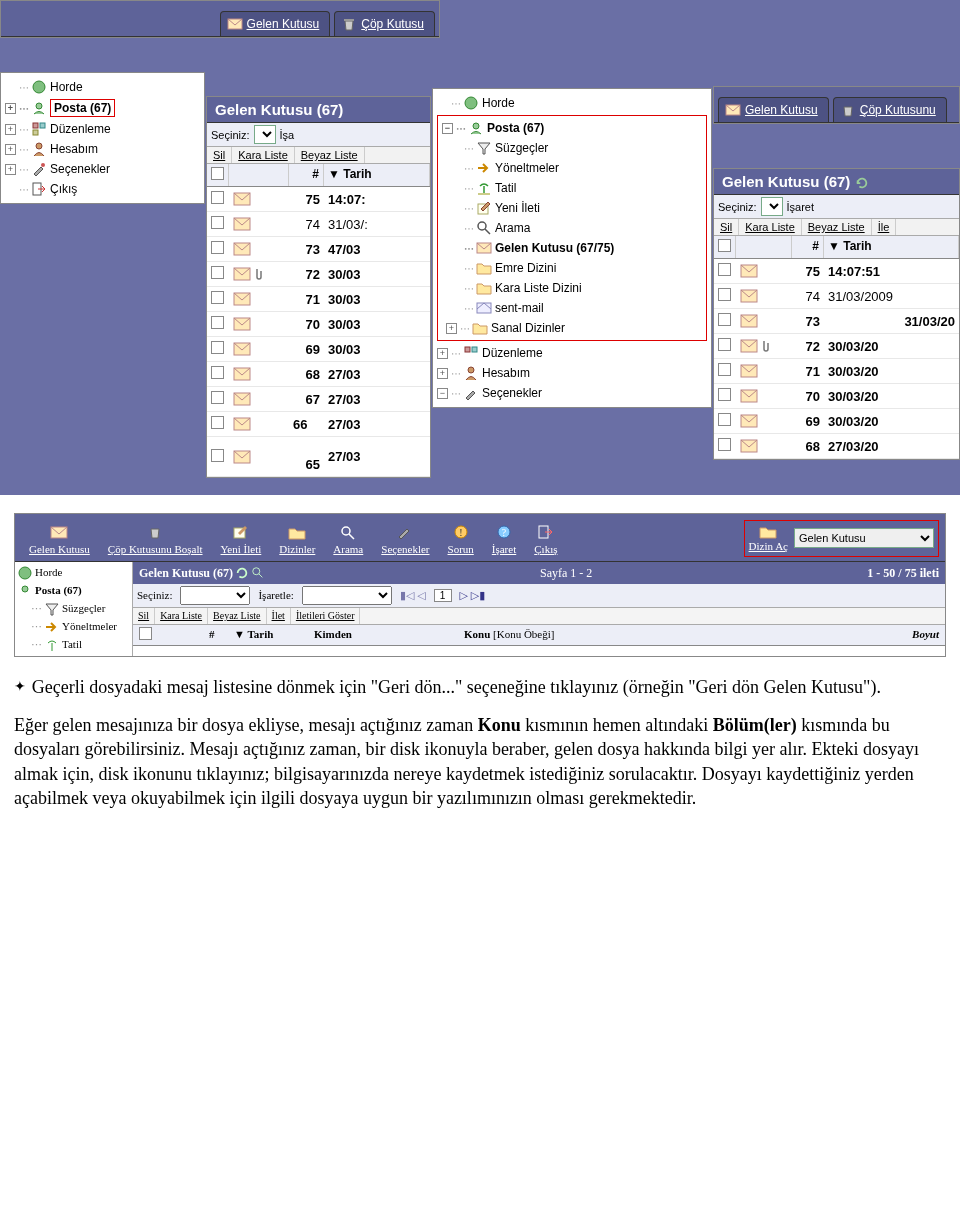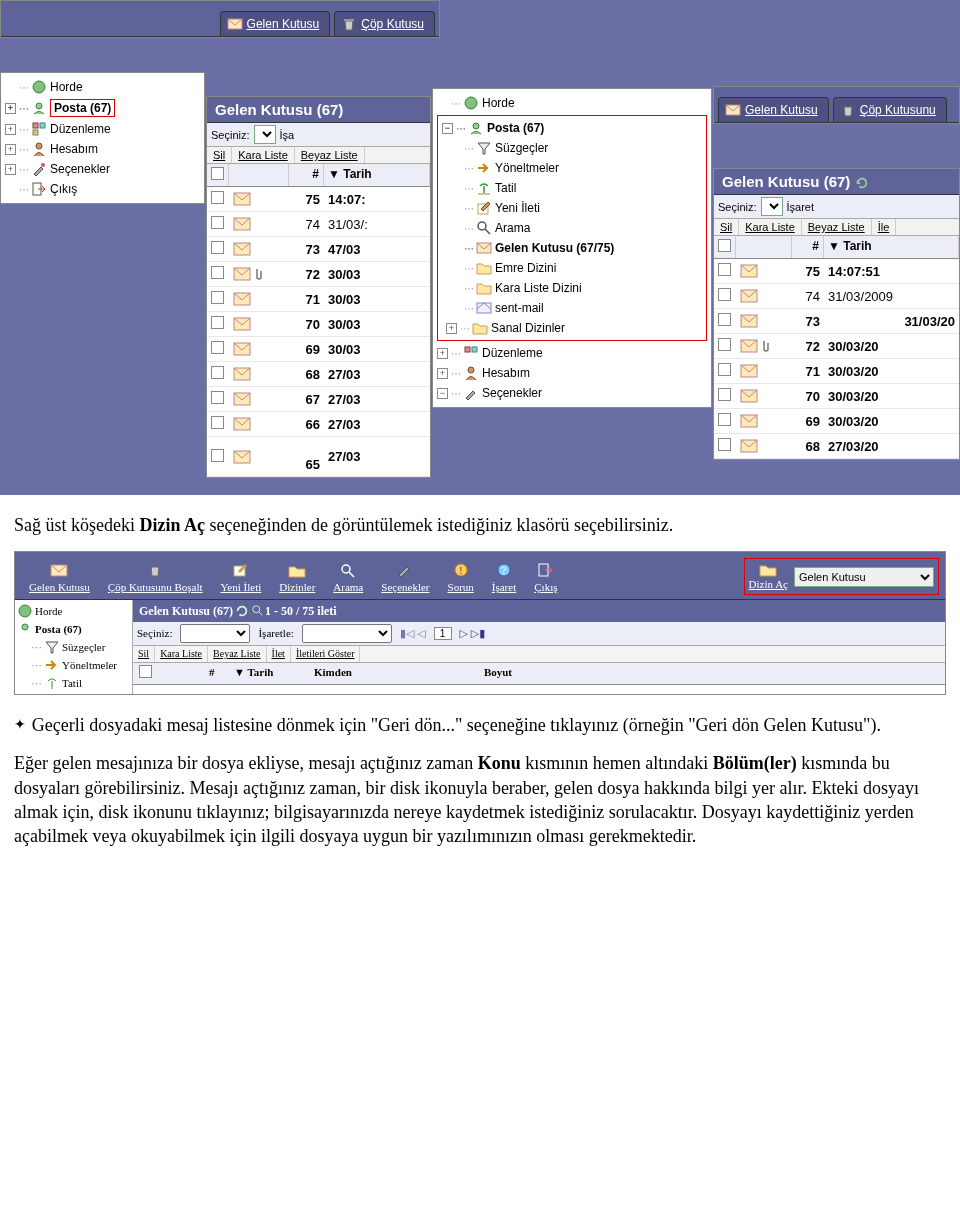--- a/index.html
+++ b/index.html
@@ -276,21 +276,21 @@
           <span class="c" style="flex:1;">27/03</span>
         </div>
         <div class="msgrow bold">
           <span class="c" style="width:22px;"><span class="cbx"></span></span>
           <span class="c" style="width:60px; display:flex;">
             <svg width="18" height="14" viewBox="0 0 18 14">
               <rect x="1" y="1" width="16" height="12" fill="#ffe9b8" stroke="#b88"></rect>
               <path d="M1 1 L9 8 L17 1" fill="none" stroke="#b88"></path>
             </svg>
           </span>
-          <span class="c" style="width:35px; text-align:right;">66</span>
+          <span class="c" style="width:35px; ">66</span>
           <span class="c" style="flex:1;">27/03</span>
         </div>
         <div class="msgrow bold">
           <span class="c" style="width:22px;"><span class="cbx"></span></span>
           <span class="c" style="width:60px; display:flex;">
             <svg width="18" height="14" viewBox="0 0 18 14">
               <rect x="1" y="1" width="16" height="12" fill="#ffe9b8" stroke="#b88"></rect>
               <path d="M1 1 L9 8 L17 1" fill="none" stroke="#b88"></path>
             </svg>
           </span>
@@ -559,23 +559,20 @@
           </span>
           <span class="c" style="width:32px; text-align:right;">68</span>
           <span class="c" style="flex:1;">27/03/20</span>
         </div>
       </div>
   </div>
 
 </div>
 
 <div class="doc">
-  <p>
-    <span>Sağ üst köşedeki </span><b>Dizin Aç</b><span> seçeneğinden de görüntülemek istediğiniz klasörü seçebilirsiniz.</span>
-  </p>
 
   <div class="wide">
     <div class="menubar">
       <div class="m"><svg class="micon" viewBox="0 0 18 16">
             <rect x="1" y="3" width="16" height="11" fill="#ffe9b8" stroke="#b88"></rect>
             <path d="M1 3 L9 10 L17 3" fill="none" stroke="#b88"></path>
           </svg><span class="mlbl">Gelen Kutusu</span></div>
       <div class="m"><svg class="micon" viewBox="0 0 18 16">
             <path d="M5 5 h8 l-1 9 h-6 z" fill="#ccc" stroke="#666"></path>
           </svg><span class="mlbl">Çöp Kutusunu Boşalt</span></div>
@@ -655,20 +652,21 @@
       <div class="rightcol">
         <div class="hdr2">
           <span>Gelen Kutusu (67)</span>
           <svg width="14" height="14" style="margin:0 2px;" viewBox="0 0 16 16">
               <path d="M3 8 a5 5 0 1 1 2 4" fill="none" stroke="#cfc" stroke-width="2"></path>
             </svg>
           <svg width="14" height="14" viewBox="0 0 16 16">
               <circle cx="6" cy="6" r="4" fill="none" stroke="#cfc"></circle>
               <path d="M9 9 l4 4" stroke="#cfc"></path>
             </svg>
+          <span class="sp">Sayfa 1 - 2</span>
           <span>1 - 50 / 75 ileti</span>
         </div>
         <div class="ctrl2">
           <span>Seçiniz:</span>
             <select style="width:70px;"><option></option></select>
           <span>İşaretle:</span>
             <select style="width:90px;"><option></option></select>
           <span style="color:#77a;">▮◁ ◁</span>
           <input value="1" style="">
           <span style="color:#338;">▷ ▷▮</span>
@@ -679,21 +677,22 @@
           <span class="b">Beyaz Liste</span>
           <span class="b">İlet</span>
           <span class="b">İletileri Göster</span>
         </div>
         <div class="colh2">
           <span class="c" style="width:20px;"><span class="cbx"></span></span>
           <span class="c" style="width:50px;"></span>
           <span class="c" style="width:25px;">#</span>
           <span class="c" style="width:80px;">▼ <span>Tarih</span></span>
           <span class="c" style="width:150px;">Kimden</span>
-          <span class="c" style="width:60px; text-align:right;">Boyut</span>
+          <span class="c" style="flex:1;"><span>Konu</span> <span style="font-weight:normal;">[Konu Öbeği]</span></span>
+          <span class="c" style="width:60px; text-align:right;font-style:italic;">Boyut</span>
         </div>
       </div>
     </div>
   </div>
 
   <p class="bullet" style="margin-top:18px;">
     <span class="star">✦</span>
     <span>Geçerli dosyadaki mesaj listesine dönmek için "Geri dön..." seçeneğine tıklayınız (örneğin "Geri dön Gelen Kutusu").</span>
   </p>
 

